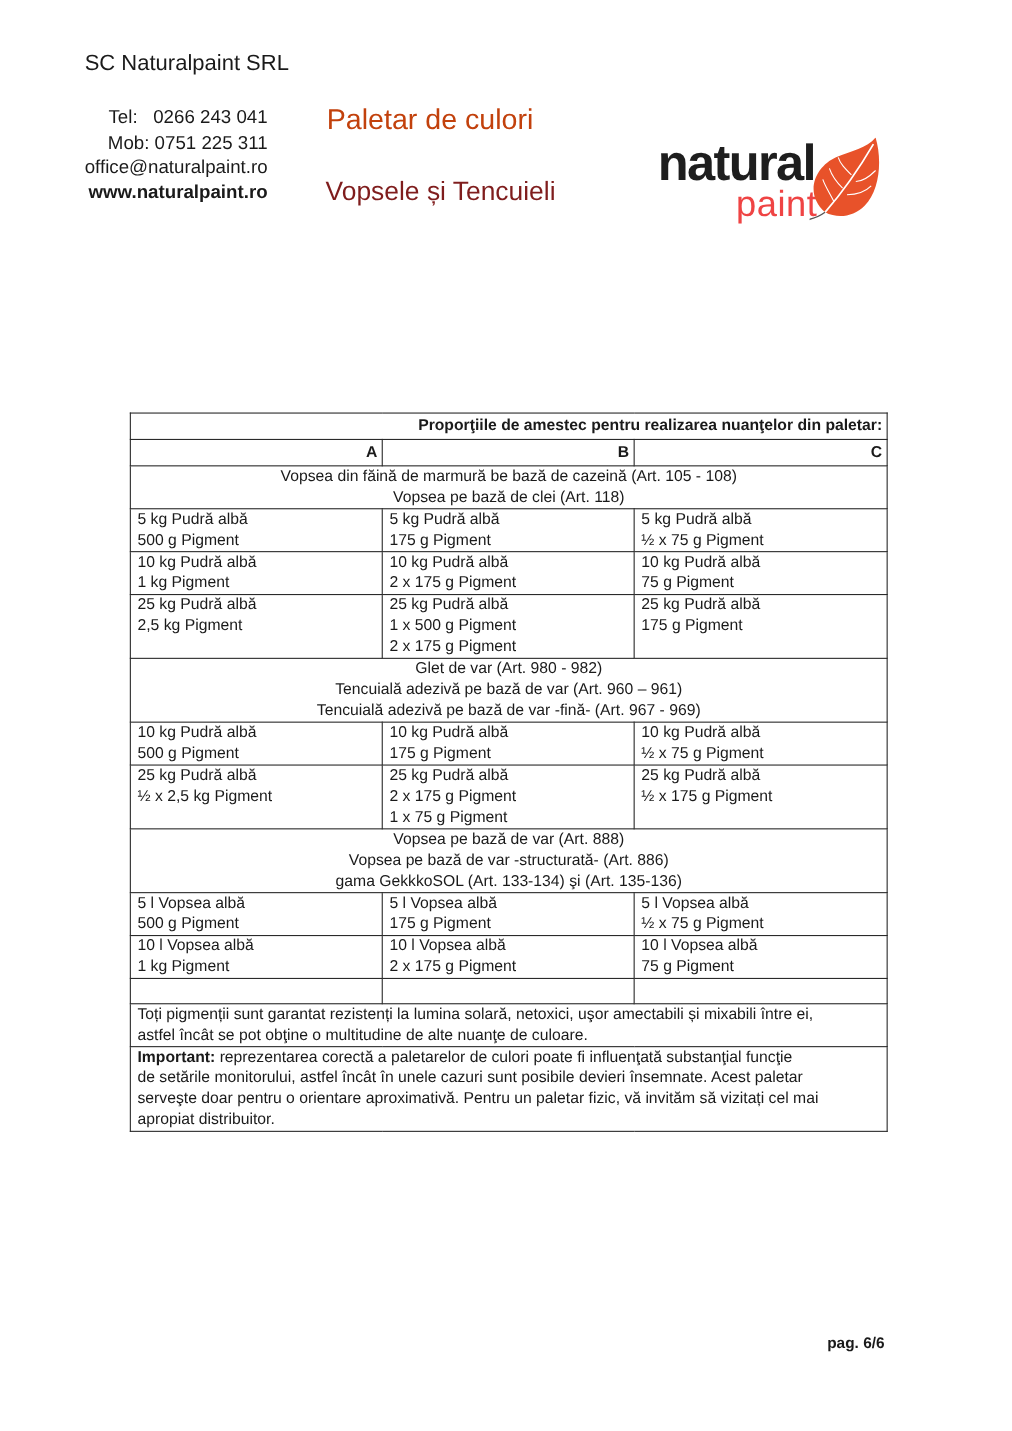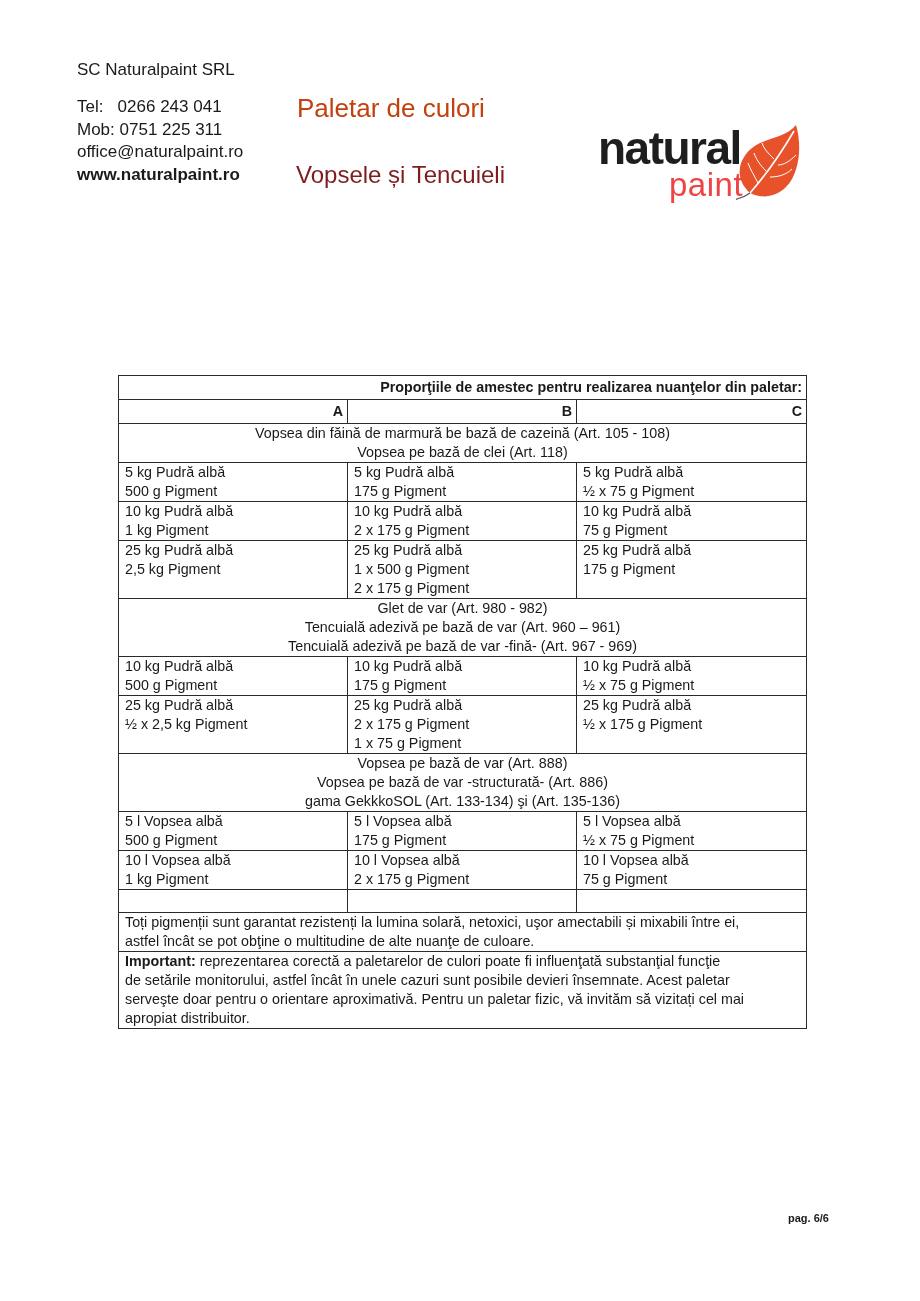--- a/index.html
+++ b/index.html
@@ -1,43 +1,43 @@
 <!DOCTYPE html>
 <html><head>
 <meta charset="utf-8">
 <style>
   html, body { margin: 0; padding: 0; background: #ffffff; }
   body {
     width: 920px; height: 1301px; position: relative; overflow: hidden;
     font-family: "Liberation Sans", sans-serif; color: #1a1a1a;
   }
-  .company { position: absolute; left: 77px; top: 60px; font-size: 17px; }
+  .company { position: absolute; left: 77px; top: 47px; font-size: 20px; }
   .contact { position: absolute; left: 77px; top: 96px; font-size: 17px; line-height: 22.5px; }
-  .contact div { white-space: pre; }
+  .contact div { white-space: pre; text-align: right; }
   .contact .web { font-weight: bold; }
   .title1 { position: absolute; left: 297px; top: 93px; font-size: 26px; color: #c2410c; }
   .title2 { position: absolute; left: 296px; top: 161px; font-size: 24px; color: #7f1d1d; }
   .logo { position: absolute; left: 598px; top: 98px; width: 205px; height: 90px; margin-top: 25px; }
   .logo .natural { position: absolute; left: 0; top: 0; font-size: 46px; font-weight: bold; letter-spacing: -1.5px; color: #1e1e1e; line-height: 50px; }
   .logo .paint { position: absolute; left: 71px; top: 44px; font-size: 33px; color: #ef4444; line-height: 36px; letter-spacing: 0.5px; }
   .logo svg { position: absolute; left: 138px; top: 2px; }
 
   table.mix {
     position: absolute; left: 118px; top: 375px; width: 688px;
     border-collapse: collapse; font-size: 14.3px; line-height: 19px;
     table-layout: fixed;
   }
   table.mix td, table.mix th { border: 1.6px solid #2a2a2a; padding: 0 6px; vertical-align: top; }
   table.mix th { font-weight: bold; text-align: right; padding: 2px 4px; height: 19px; }
   .group td { padding-top: 18px; padding-bottom: 20px; text-align: center; }
   .cell div { white-space: nowrap; }
   .cell td { padding-top: 1px; padding-bottom: 2px; }
   .empty td { height: 22px; }
   .note td { padding-top: 1px; padding-bottom: 2px; }
-  .pag { position: absolute; left: 788px; top: 1212px; font-size: 11px; font-weight: bold; color: #1a1a1a; }
+  .pag { position: absolute; left: 752px; top: 1212px; font-size: 14px; font-weight: bold; color: #1a1a1a; }
 </style>
 </head>
 <body>
 
 <div class="company">SC Naturalpaint SRL</div>
 
 <div class="contact">
   <div>Tel:   0266 243 041</div>
   <div>Mob: 0751 225 311</div>
   <div>office@naturalpaint.ro</div>

